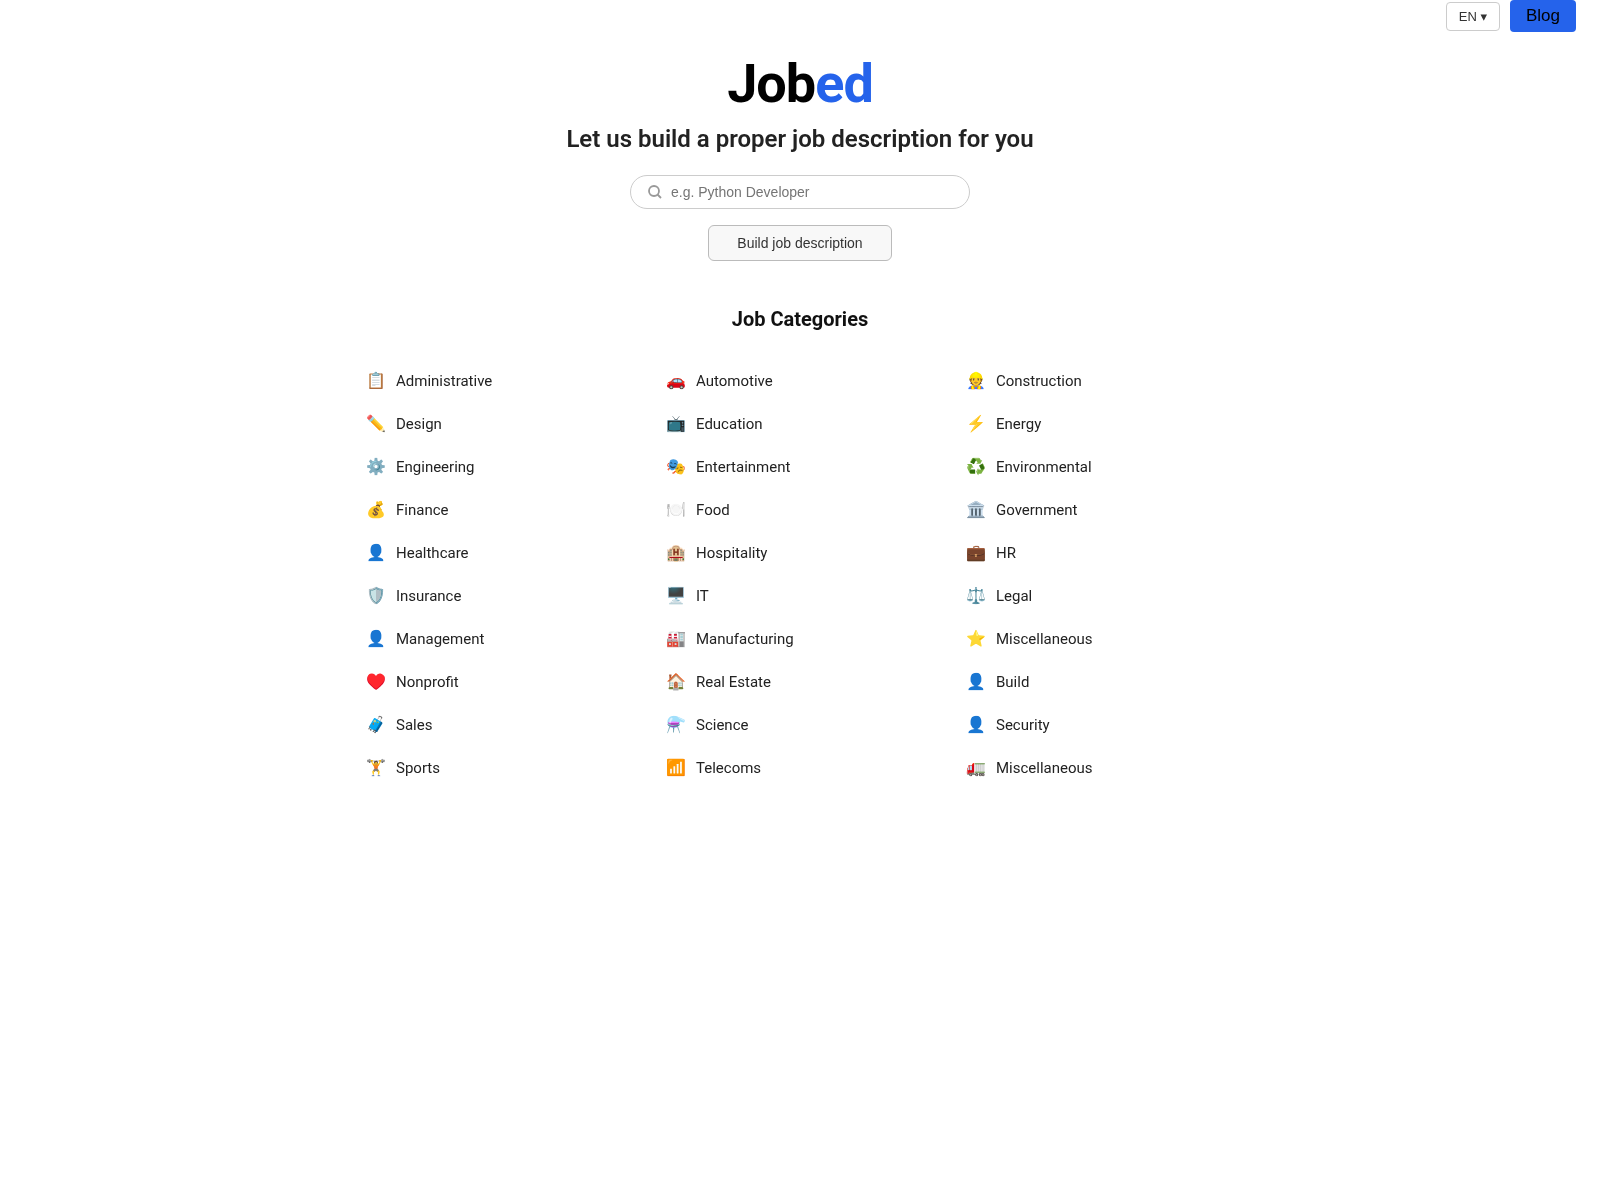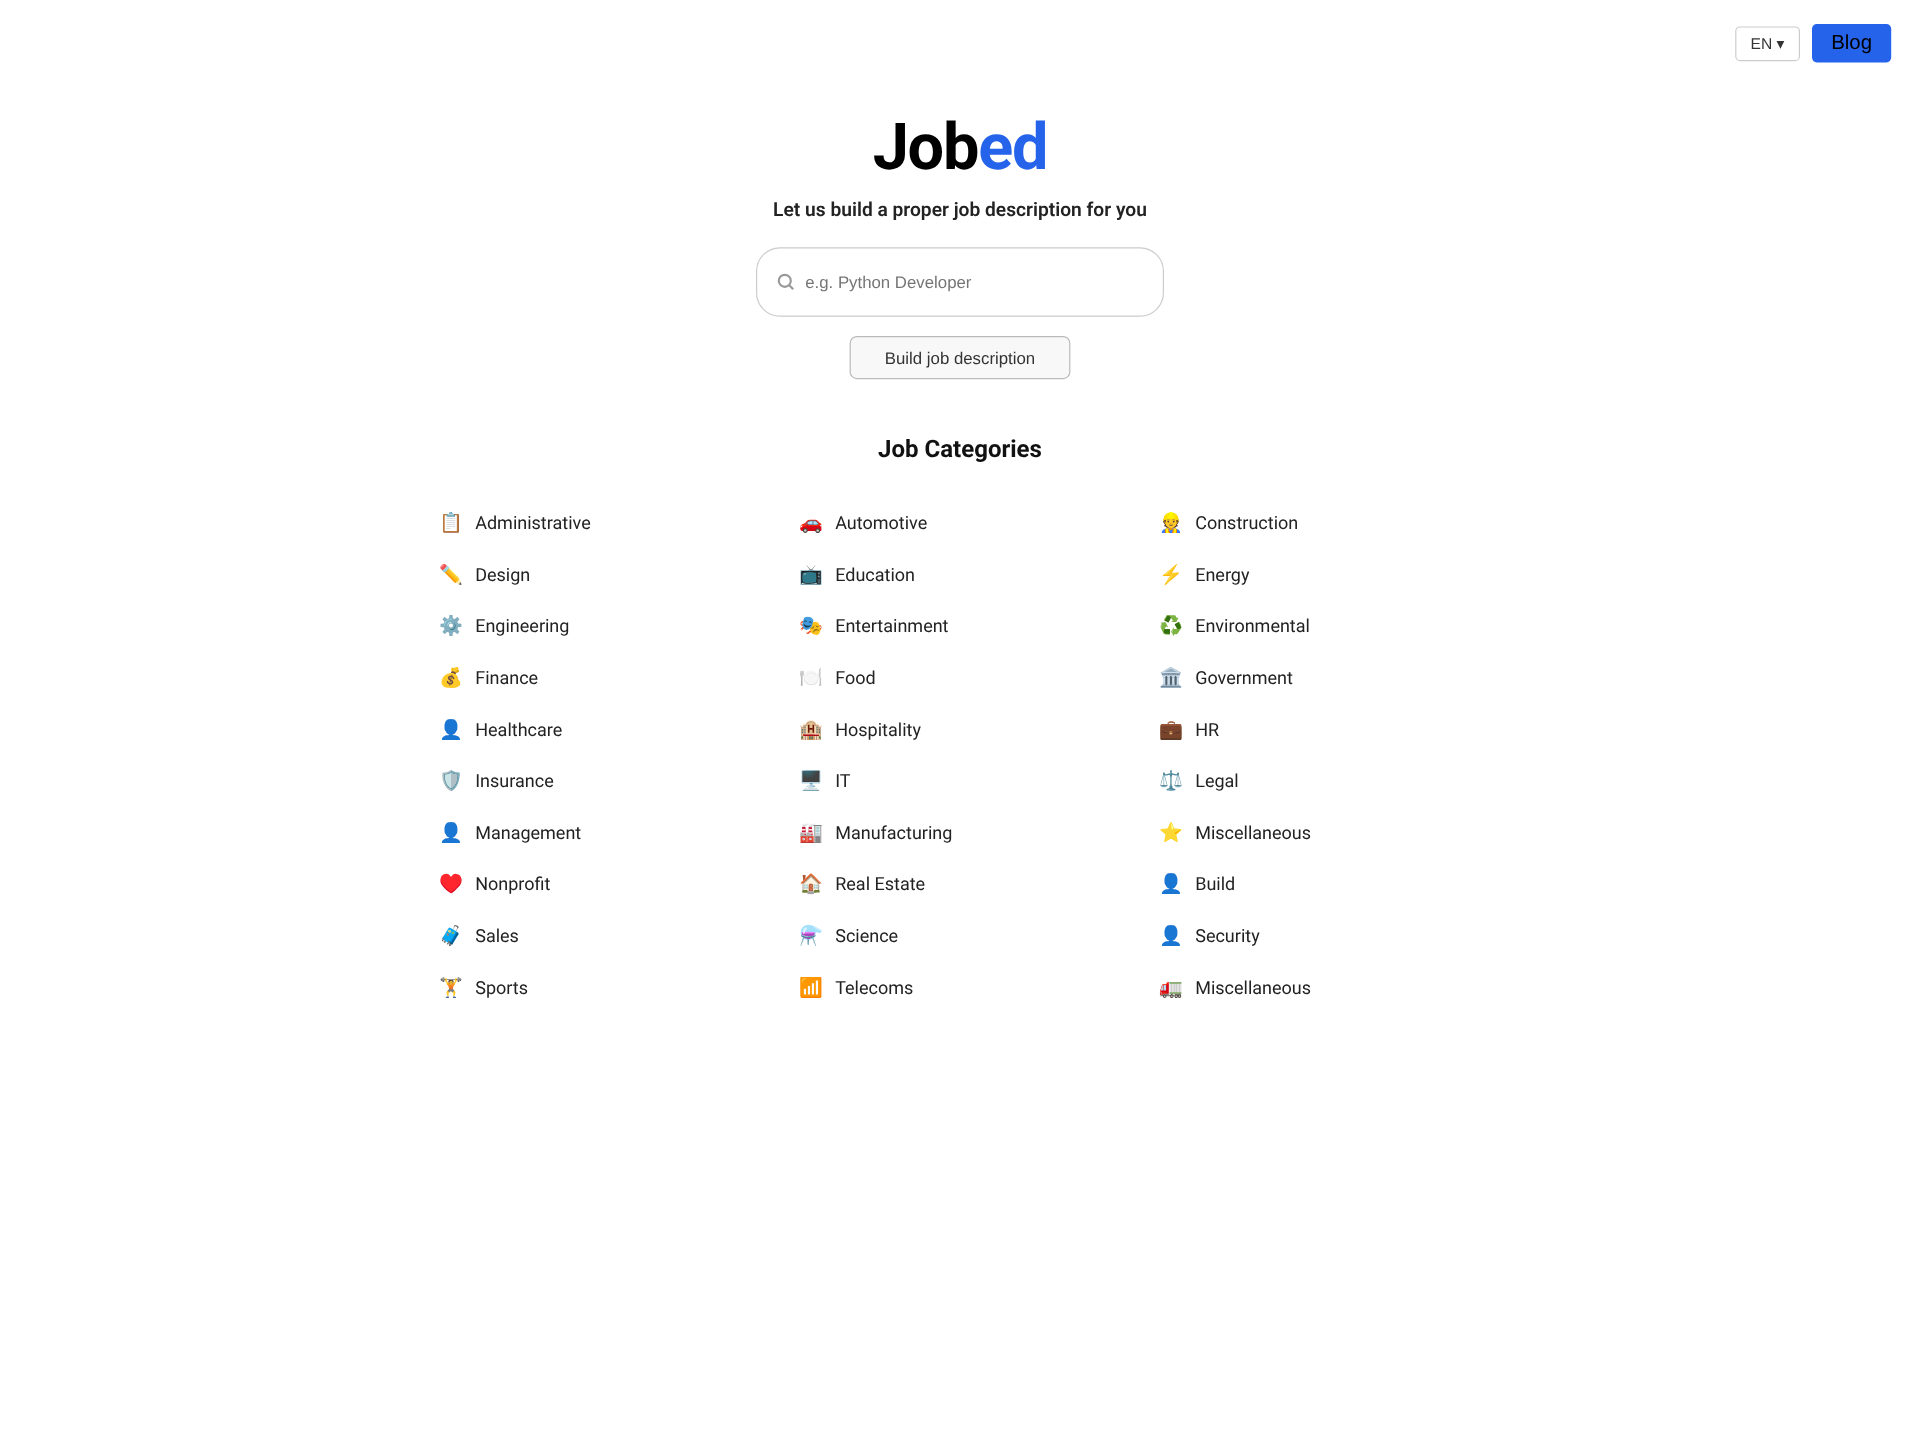--- a/index.html
+++ b/index.html
@@ -5,21 +5,21 @@
     * { margin: 0; padding: 0; box-sizing: border-box; }
     body {
       font-family: -apple-system, BlinkMacSystemFont, 'Segoe UI', Roboto, sans-serif;
       background: #ffffff;
       color: #333;
     }
     .navbar {
       display: flex;
       justify-content: flex-end;
       align-items: center;
-      padding: 20px 24px;
+      padding: 0 24px;
       gap: 10px;
     }
     .lang-btn {
       border: 1px solid #ccc;
       background: #fff;
       padding: 6px 12px;
       border-radius: 4px;
       font-size: 13px;
       cursor: pointer;
       color: #333;
@@ -42,31 +42,31 @@
     }
     .logo {
       font-size: 54px;
       font-weight: 700;
       letter-spacing: -1px;
       margin-bottom: 10px;
     }
     .logo-j { color: #000000; }
     .logo-ed { color: #2563eb; }
     .tagline {
-      font-size: 16px;
+      font-size: 24px;
       font-weight: 600;
       color: #222;
       margin-bottom: 22px;
     }
     .search-row {
       display: flex;
       align-items: center;
       border: 1px solid #ccc;
       border-radius: 20px;
-      padding: 20px 16px;
+      padding: 8px 16px;
       width: 340px;
       background: #fff;
       margin-bottom: 16px;
     }
     .search-icon-svg {
       width: 16px;
       height: 16px;
       margin-right: 8px;
       color: #999;
       flex-shrink: 0;

